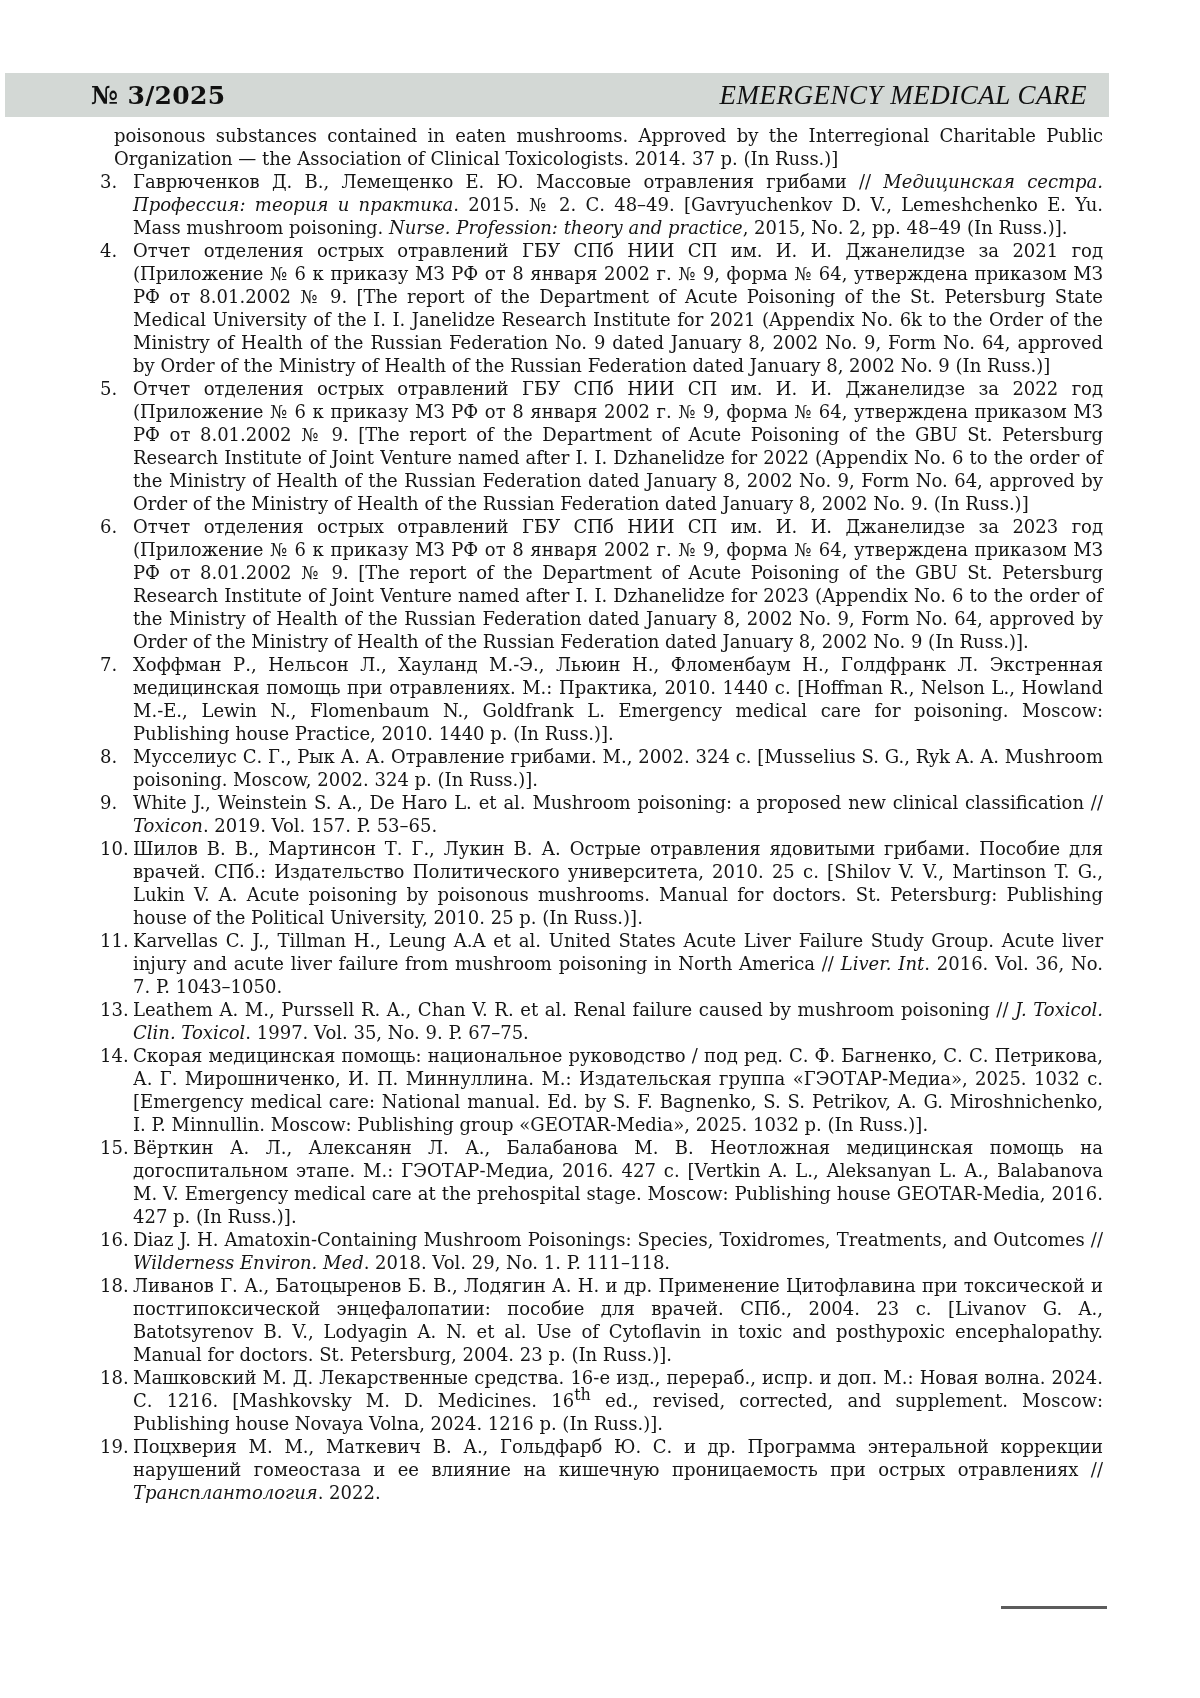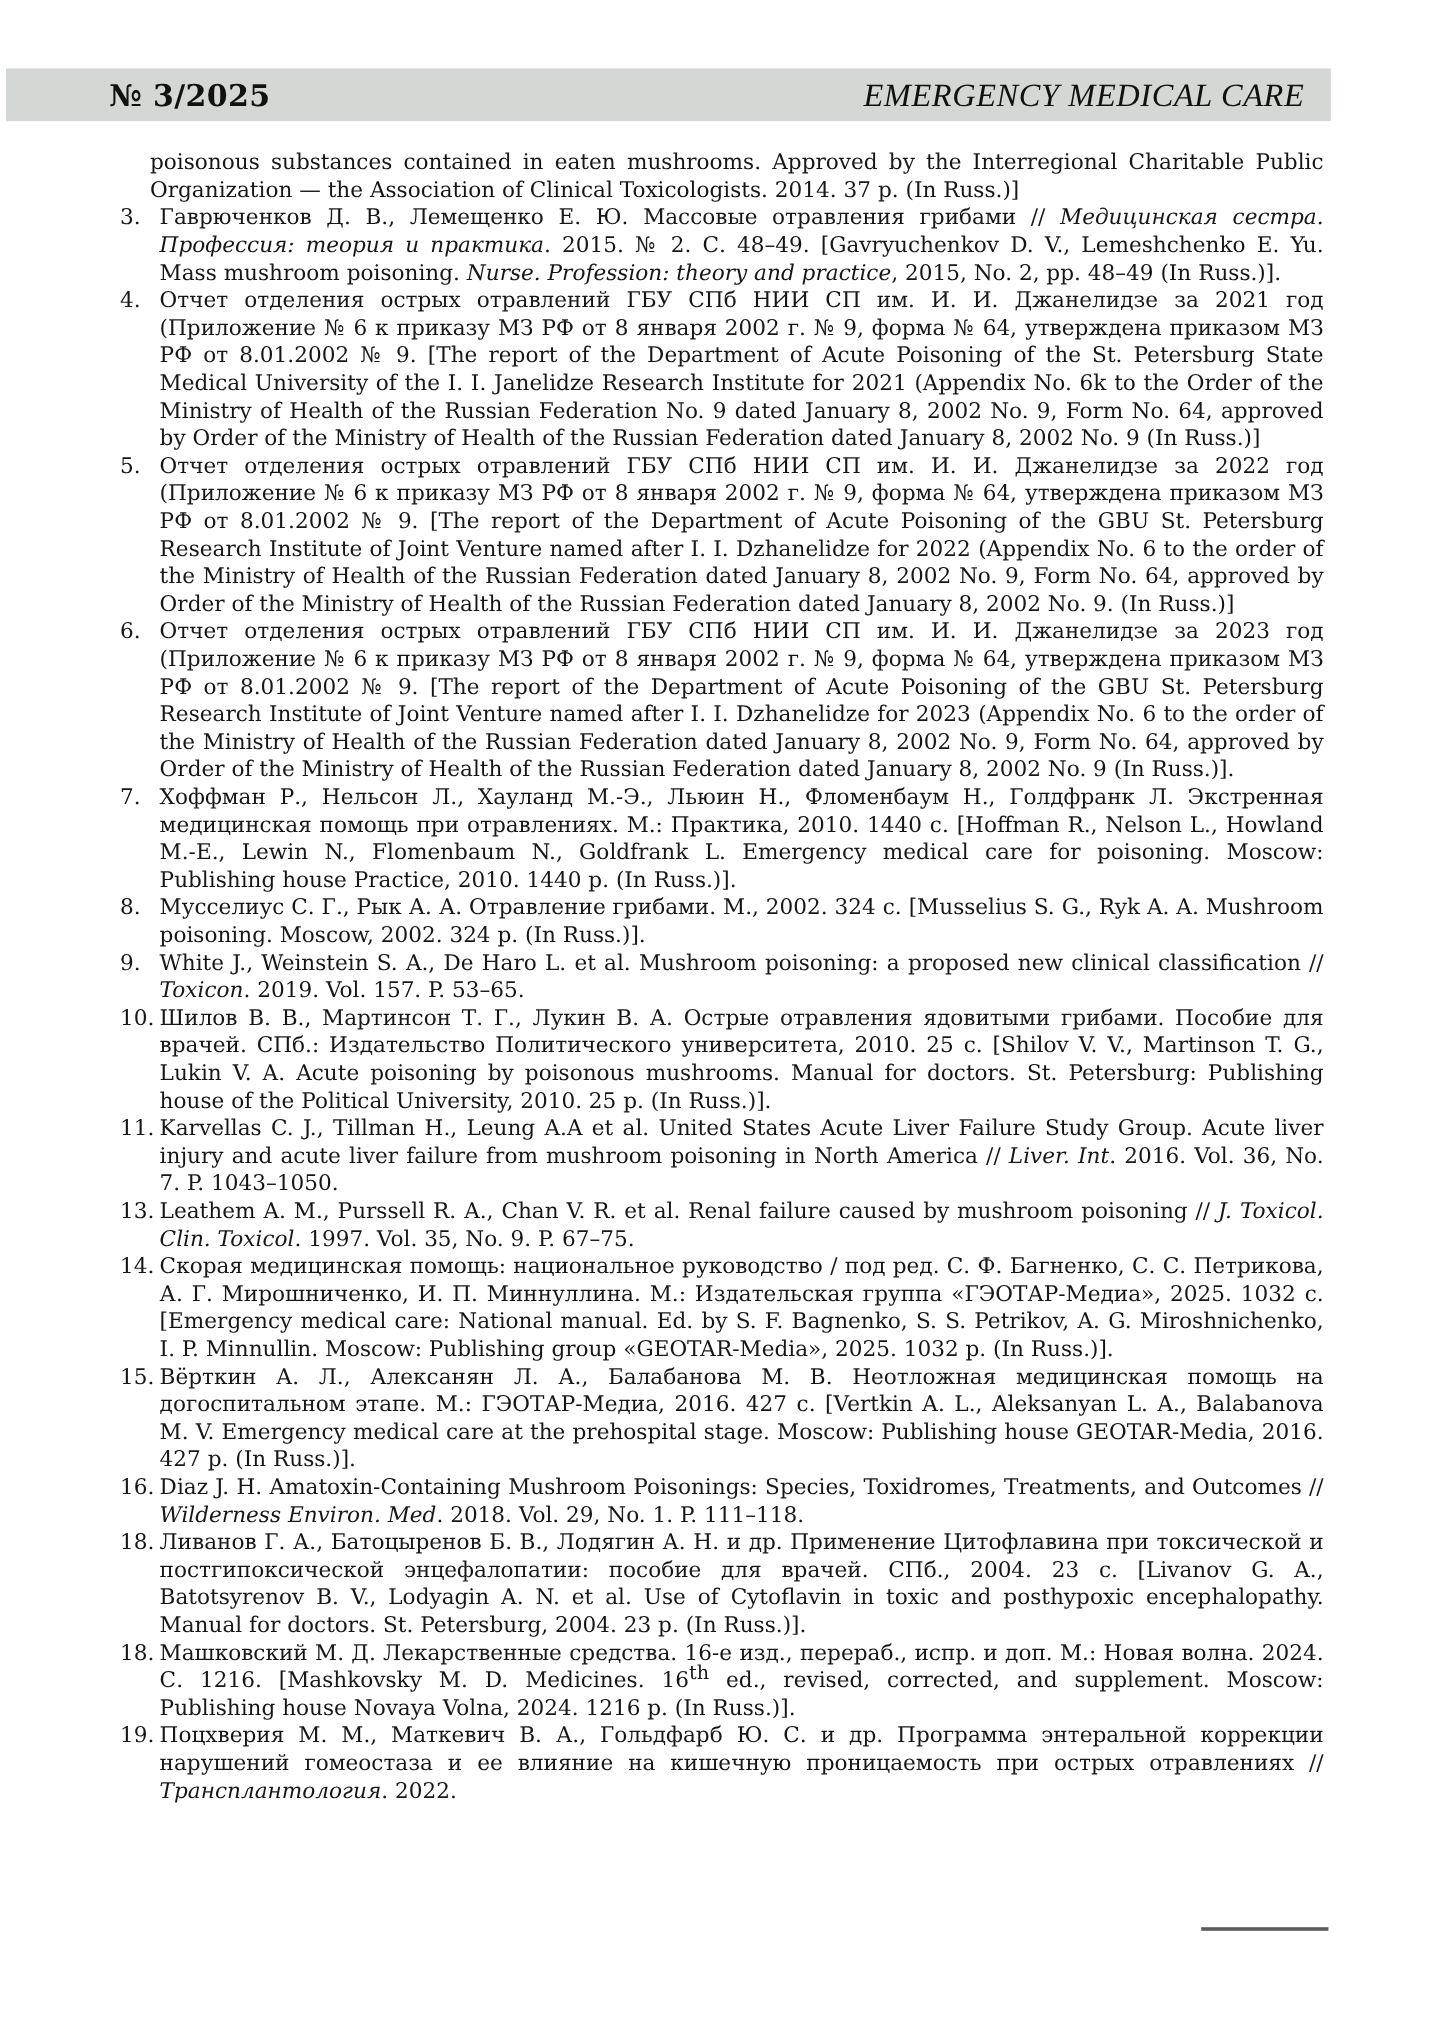--- a/index.html
+++ b/index.html
@@ -2,38 +2,38 @@
 <html lang="ru"><head>
 <meta charset="utf-8">
 <style>
   html,body { margin:0; padding:0; }
   body {
     width:1200px; height:1698px; background:#ffffff; position:relative;
     font-family:"DejaVu Serif", serif; color:#161616;
     -webkit-font-smoothing:antialiased;
   }
   .header-bar {
-    position:absolute; left:5px; top:57px; width:1104px; height:44px;
+    position:absolute; left:5px; top:73px; width:1104px; height:44px;
     background:#d3d8d5; box-sizing:border-box;
     display:flex; align-items:center; justify-content:space-between;
     padding:0 22px 0 86px;
   }
   .issue-number {
     font-weight:bold; font-size:25px; letter-spacing:0.3px; color:#111;
     font-family:"DejaVu Serif", serif;
   }
   .journal-title {
     font-style:italic; font-size:27px; letter-spacing:0.5px; color:#111;
     font-family:Liberation Serif, serif;
   }
   .content {
     position:absolute; top:124px; left:100px; width:1003px;
     font-size:18px; line-height:23px; text-align:justify;
   }
-  .intro-paragraph { margin:0 0 0 25px; }
+  .intro-paragraph { margin:0 0 0 14px; }
   .reference-list { margin:0; padding:0; list-style:none; }
   .reference-item { display:flex; margin:0; }
   .reference-number { flex:0 0 33px; text-align:left; }
   .reference-text { flex:1; text-align:justify; margin:0; }
   .run-italic { font-style:italic; }
   sup.run-sup { font-size:16px; line-height:0; }
   .footer-rule {
     position:absolute; top:1606px; left:1001px; width:106px; height:3px;
     background:#5c5c5c;
   }

